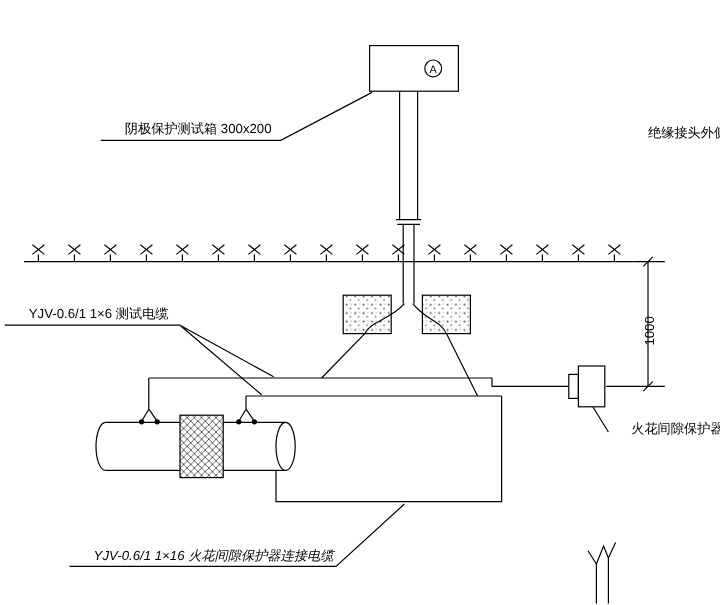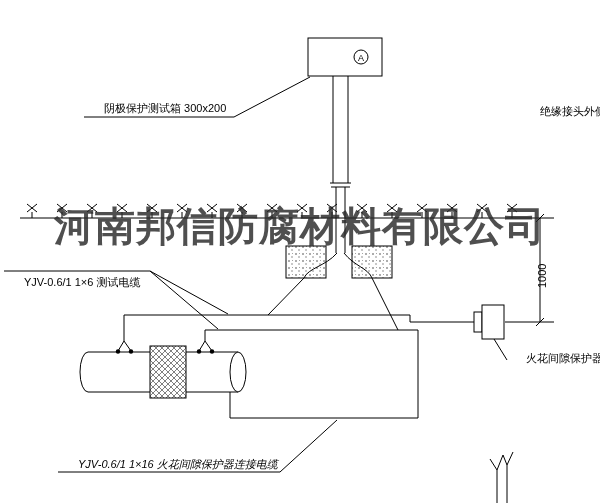--- a/index.html
+++ b/index.html
@@ -128,23 +128,22 @@
     <g>
       <path d="M497,470 L497,503 M507,465 L507,503"></path>
       <path d="M490,459 L497,470 L503,455 L507,465 L513,452"></path>
     </g>
   </svg>
 
   <div class="lbl" style="left:84px;top:102px;">阴极保护测试箱 300x200</div>
 
   <div class="lbl" style="left:520px;top:105px;">绝缘接头外侧电缆</div>
 
-  <div class="lbl" style="left:4px;top:256px;margin-top:20px;">YJV-0.6/1 1×6  测试电缆</div>
+  <div class="lbl" style="left:4px;top:256px;">YJV-0.6/1 1×6  测试电缆</div>
 
   <div class="lbl" style="left:506px;top:352px;">火花间隙保护器</div>
 
   <div class="lbl" style="left:58px;top:458px;font-style:italic;">YJV-0.6/1 1×16  火花间隙保护器连接电缆</div>
 
   <div class="dim-text">1000</div>
 
-  <div class="watermark">河南邦信防腐材料有限公司</div>
 
 </div>
 
 </body></html>

